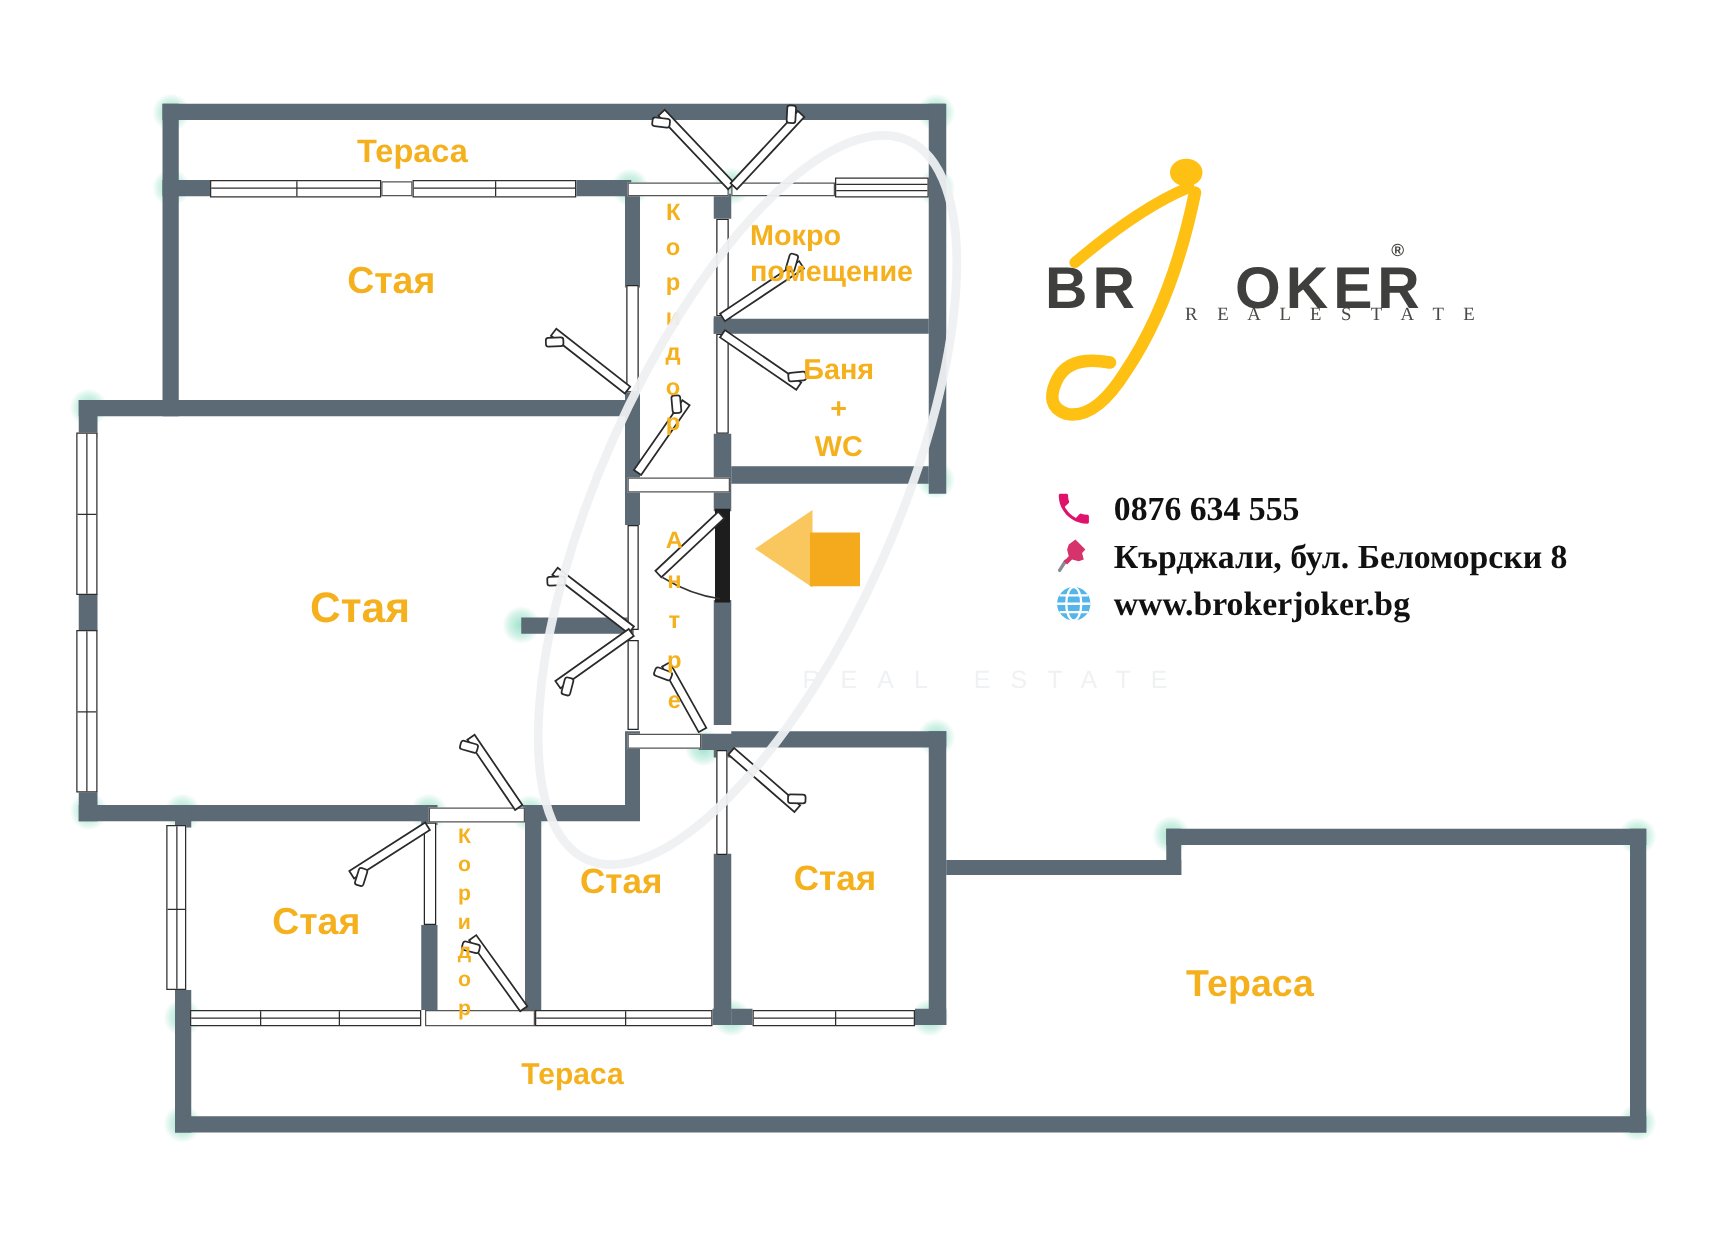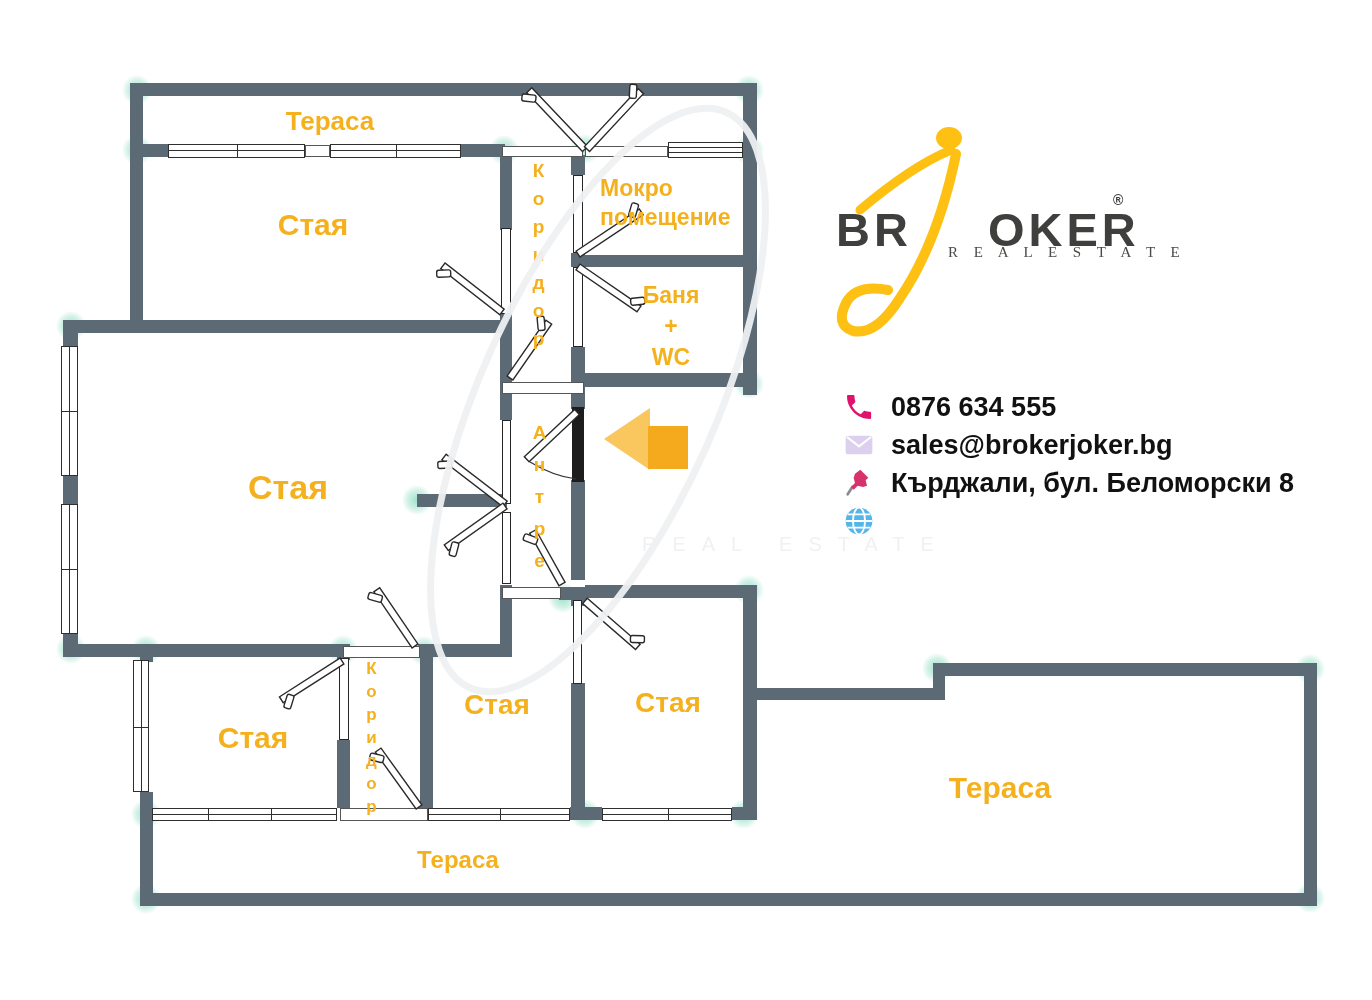--- a/index.html
+++ b/index.html
@@ -41,21 +41,21 @@
   .logo-oker{position:absolute;left:158px;top:82px;color:#3f3f3d;font-weight:800;font-size:47px;
              letter-spacing:4px;white-space:nowrap;}
   .logo-reg{position:absolute;left:283px;top:72px;color:#3f3f3d;font-size:14px;font-weight:bold;}
   .logo-sub{position:absolute;left:118px;top:124px;color:#4a4a48;font-size:15px;letter-spacing:6px;
             white-space:nowrap;font-family:Liberation Serif, serif;}
   .logo-j{position:absolute;left:0;top:0;}
   
   .contact{position:absolute;left:843px;top:388px;z-index:60;}
   .c-row{display:flex;align-items:center;height:38px;}
   .c-icon{width:34px;height:32px;flex:0 0 34px;margin-right:14px;position:relative;}
-  .c-text{font-size:27px;font-weight:600;color:#111;white-space:nowrap;}
+  .c-text{font-size:27px;font-weight:600;color:#111;white-space:nowrap;font-family:Liberation Serif, serif;}
 </style>
 </head>
 <body>
 
 <div class="plan">
 
   <div class="wall" style="left:130px;top:83px;width:626px;height:13px"></div>
   <div class="wall" style="left:130px;top:83px;width:13px;height:250px"></div>
   <div class="wall" style="left:743px;top:83px;width:14px;height:312px"></div>
   <div class="wall" style="left:130px;top:144px;width:38px;height:13px"></div>
@@ -278,37 +278,29 @@
     <span class="c-icon">
       <svg width="32" height="32" viewBox="0 0 24 24">
           <path fill="#e0136c" d="M6.6 10.8c1.5 2.9 3.8 5.2 6.7 6.7l2.2-2.3c.3-.3.7-.4 1-.2 1.2.4 2.4.6 3.6.6.6 0 1 .4 1 1V20c0 .6-.4 1-1 1C10.7 21 3 13.3 3 4c0-.6.4-1 1-1h3.6c.6 0 1 .4 1 1 0 1.3.2 2.5.6 3.6.1.3 0 .7-.2 1l-2.4 2.2z"></path>
         </svg>
     </span>
     <span class="c-text">0876 634 555</span>
   </div>
   <div class="c-row">
     <span class="c-icon">
       <svg width="32" height="32" viewBox="0 0 24 24">
-          <rect x="2" y="5" width="20" height="14" rx="2" fill="#dcd0ee"></rect>
-          <path d="M3 6l9 7 9-7" fill="none" stroke="#ffffff" stroke-width="1.6"></path>
-        </svg>
-    </span>
-    <span class="c-text">sales@brokerjoker.bg</span>
-  </div>
-  <div class="c-row">
-    <span class="c-icon">
-      <svg width="32" height="32" viewBox="0 0 24 24">
           <path d="M7 15 L3.5 20.5" stroke="#8a8a94" stroke-width="2" stroke-linecap="round"></path>
           <path fill="#d6336c" d="M13 2l6 6-2 2 1 4-3 1-4-1-3 3-2-2 3-3-1-4 1-3 4-3z"></path>
         </svg>
     </span>
     <span class="c-text">Кърджали, бул. Беломорски 8</span>
   </div>
   <div class="c-row">
     <span class="c-icon">
       <svg width="32" height="32" viewBox="0 0 24 24">
           <circle cx="12" cy="12" r="10" fill="#54b5ea"></circle>
           <ellipse cx="12" cy="12" rx="4.5" ry="10" fill="none" stroke="#ffffff" stroke-width="1.4"></ellipse>
           <path d="M2 12h20M3.5 7h17M3.5 17h17" stroke="#ffffff" stroke-width="1.4" fill="none"></path>
         </svg>
     </span>
+    <span class="c-text">www.brokerjoker.bg</span>
   </div>
 </div>
 
 </body></html>

